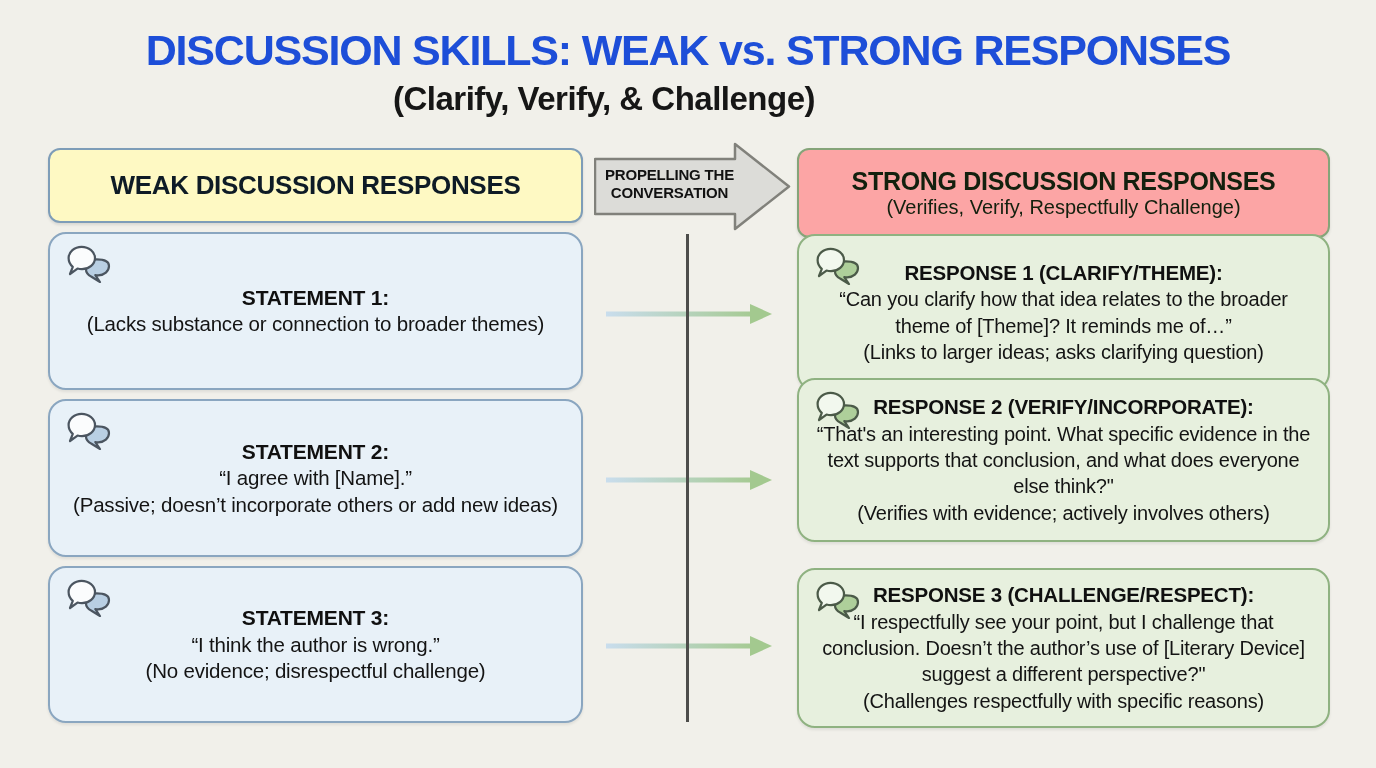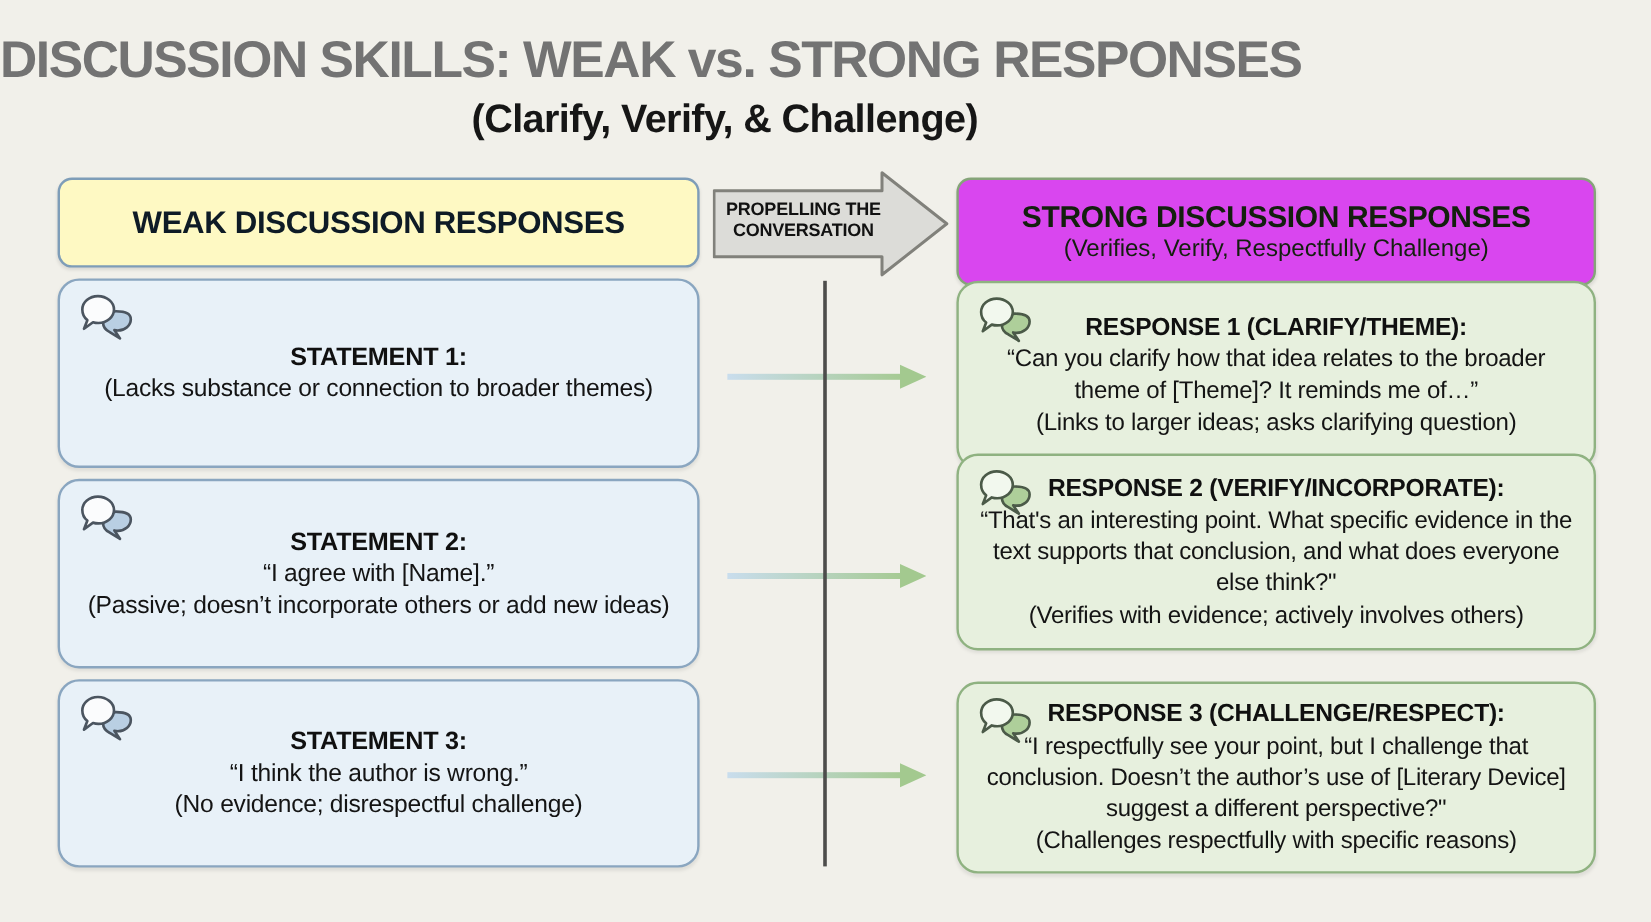--- a/index.html
+++ b/index.html
@@ -8,43 +8,43 @@
     font-family: "Liberation Sans", sans-serif;
     background: #f1f0ea;
     position: relative;
     overflow: hidden;
     color: #141414;
   }
   .stage { position:absolute; inset:0; width:1376px; height:768px; }
 
   .title-main {
     position:absolute; top:26px; left:0; width:1376px;
-    font-size:43px; font-weight:800;
-    letter-spacing:-1.2px; color:#737373;
+    text-align:center; font-size:43px; font-weight:800;
+    letter-spacing:-1.2px; color:#1d4ed8;
   }
   .title-sub {
     position:absolute; top:80px; left:0; width:1192px;
     text-align:center; font-size:33px; font-weight:600;
     letter-spacing:-0.5px; color:#161616;padding-left:16px;
   }
 
   .hdr {
     position:absolute; border-radius:12px;
     display:flex; flex-direction:column; align-items:center; justify-content:center;
     box-shadow:0 2px 3px rgba(0,0,0,0.10);
     text-align:center;
   }
   .hdr-weak {
     left:48px; top:148px; width:535px; height:75px;
     background:#fef9c3; border:2px solid #7e9db8;
     font-size:26px; font-weight:800; color:#0e1b26; letter-spacing:-0.3px;
   }
   .hdr-strong {
     left:797px; top:148px; width:533px; height:90px;
-    background:#d946ef; border:2px solid #85a479; color:#13200e;
+    background:#fca5a5; border:2px solid #85a479; color:#13200e;
   }
   .hdr-strong .l1 { font-size:25px; font-weight:800; letter-spacing:-0.3px; line-height:1.15; }
   .hdr-strong .l2 { font-size:20px; font-weight:500; line-height:1.15; }
 
   .banner-svg { position:absolute; left:594px; top:142px; }
   .banner-text {
     position:absolute; left:600px; top:157px; width:139px; height:54px;
     display:flex; flex-direction:column; align-items:center; justify-content:center;
     font-size:15px; font-weight:800; line-height:1.18; color:#111; text-align:center;
     letter-spacing:-0.2px;

